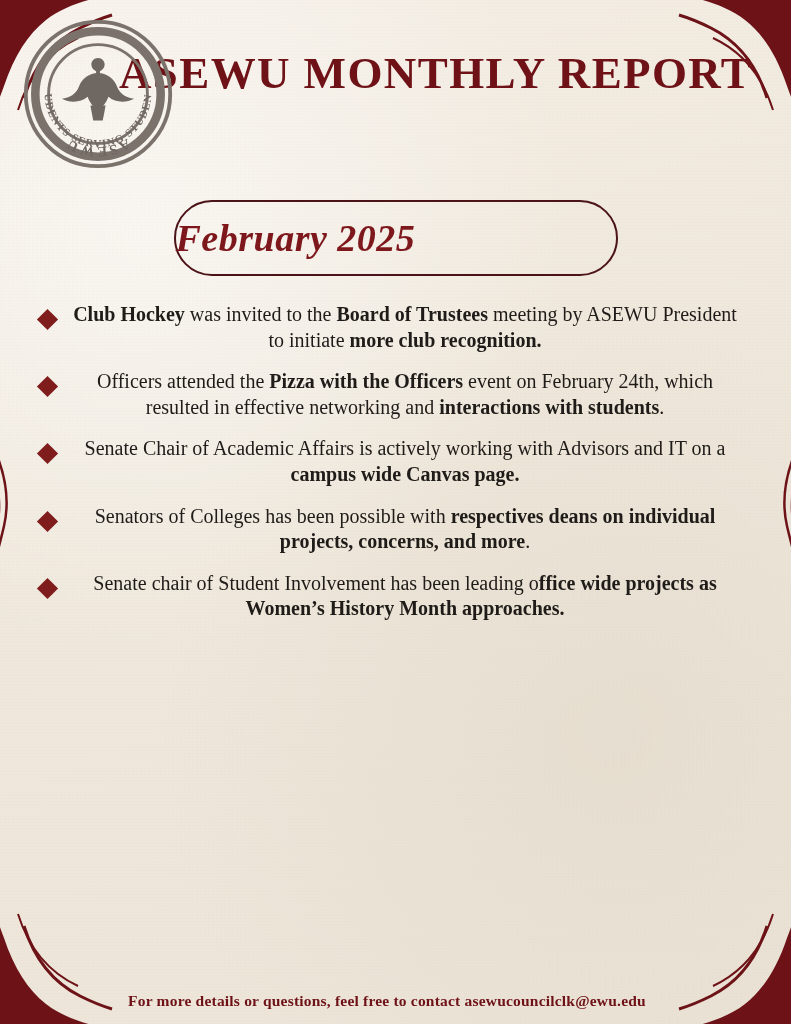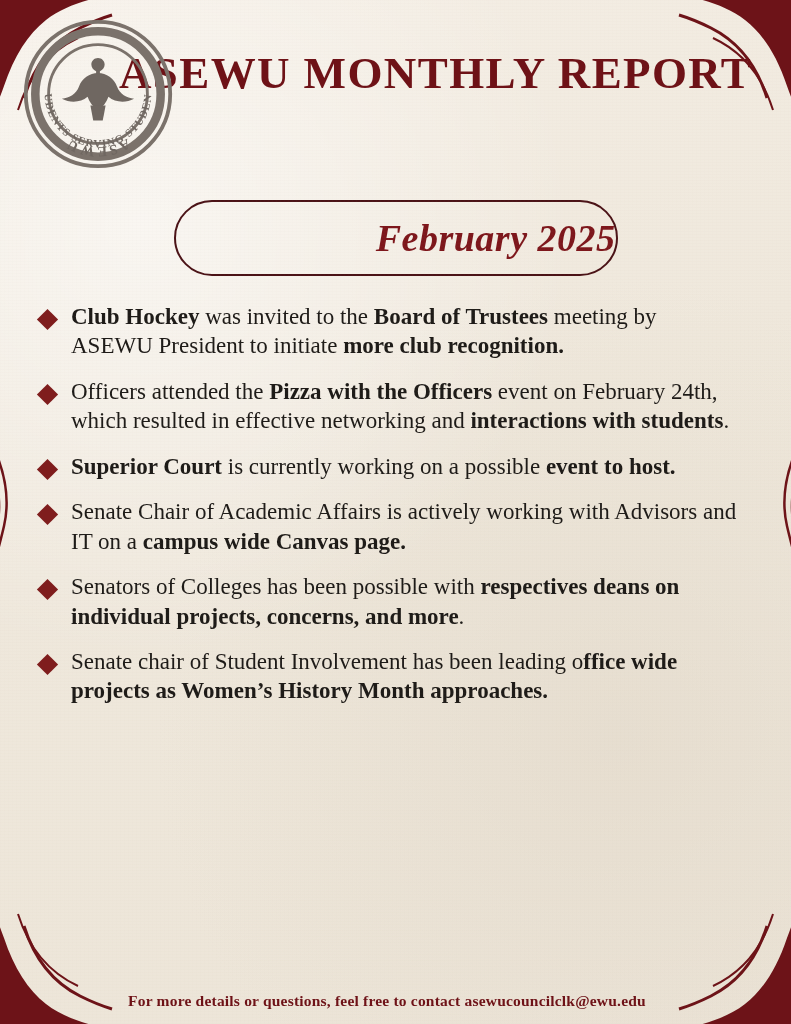--- a/index.html
+++ b/index.html
@@ -86,21 +86,21 @@
   }
 
   .date-pill {
     margin: 14px auto 8px;
     width: 440px;
     height: 72px;
     border: 2px solid #4a1216;
     border-radius: 40px;
     display: flex;
     align-items: center;
-    justify-content: flex-end;
+    justify-content: flex-start;
   }
   .date-pill span {
     font-style: italic;
     font-weight: 700;
     font-size: 38px;
     color: #7d161b;
     letter-spacing: .5px;
   }
 
   
@@ -119,23 +119,23 @@
     width: 15px;
     height: 15px;
     background: #7f1d1d;
     transform: rotate(45deg);
     margin-top: 10px;
     margin-right: 16px;
     margin-left: 6px;
   }
   .bullet-text {
     flex: 1 1 auto;
-    text-align: left;
+    text-align: center;
     color: #1d1a17;
-    font-size: 23px;
+    font-size: 20px;
     line-height: 1.28;
     padding-right: 22px;
     font-family: Liberation Serif, serif;
   }
   .bullet-text b { font-weight: 700; }
 
   
   .footer {
     position: absolute;
     left: 0;
@@ -234,24 +234,20 @@
       <li class="bullet-row">
         <span class="diamond"></span>
         <div class="bullet-text"><b>Club Hockey</b><span> was invited to the </span><b>Board of Trustees</b><span> meeting by ASEWU President to initiate </span><b>more club recognition.</b></div>
       </li>
       <li class="bullet-row">
         <span class="diamond"></span>
         <div class="bullet-text"><span>Officers attended the </span><b>Pizza with the Officers</b><span> event on February 24th, which resulted in effective networking and </span><b>interactions with students</b><span>.</span></div>
       </li>
       <li class="bullet-row">
         <span class="diamond"></span>
-        <div class="bullet-text"><b>Superior Court</b><span> is currently working on a possible </span><b>event to host.</b></div>
-      </li>
-      <li class="bullet-row">
-        <span class="diamond"></span>
         <div class="bullet-text"><span>Senate Chair of Academic Affairs is actively working with Advisors and IT on a </span><b>campus wide Canvas page.</b></div>
       </li>
       <li class="bullet-row">
         <span class="diamond"></span>
         <div class="bullet-text"><span>Senators of Colleges has been possible with </span><b>respectives deans on individual projects, concerns, and more</b><span>.</span></div>
       </li>
       <li class="bullet-row">
         <span class="diamond"></span>
         <div class="bullet-text"><span>Senate chair of Student Involvement has been leading o</span><b>ffice wide projects as Women’s History Month approaches.</b></div>
       </li>

